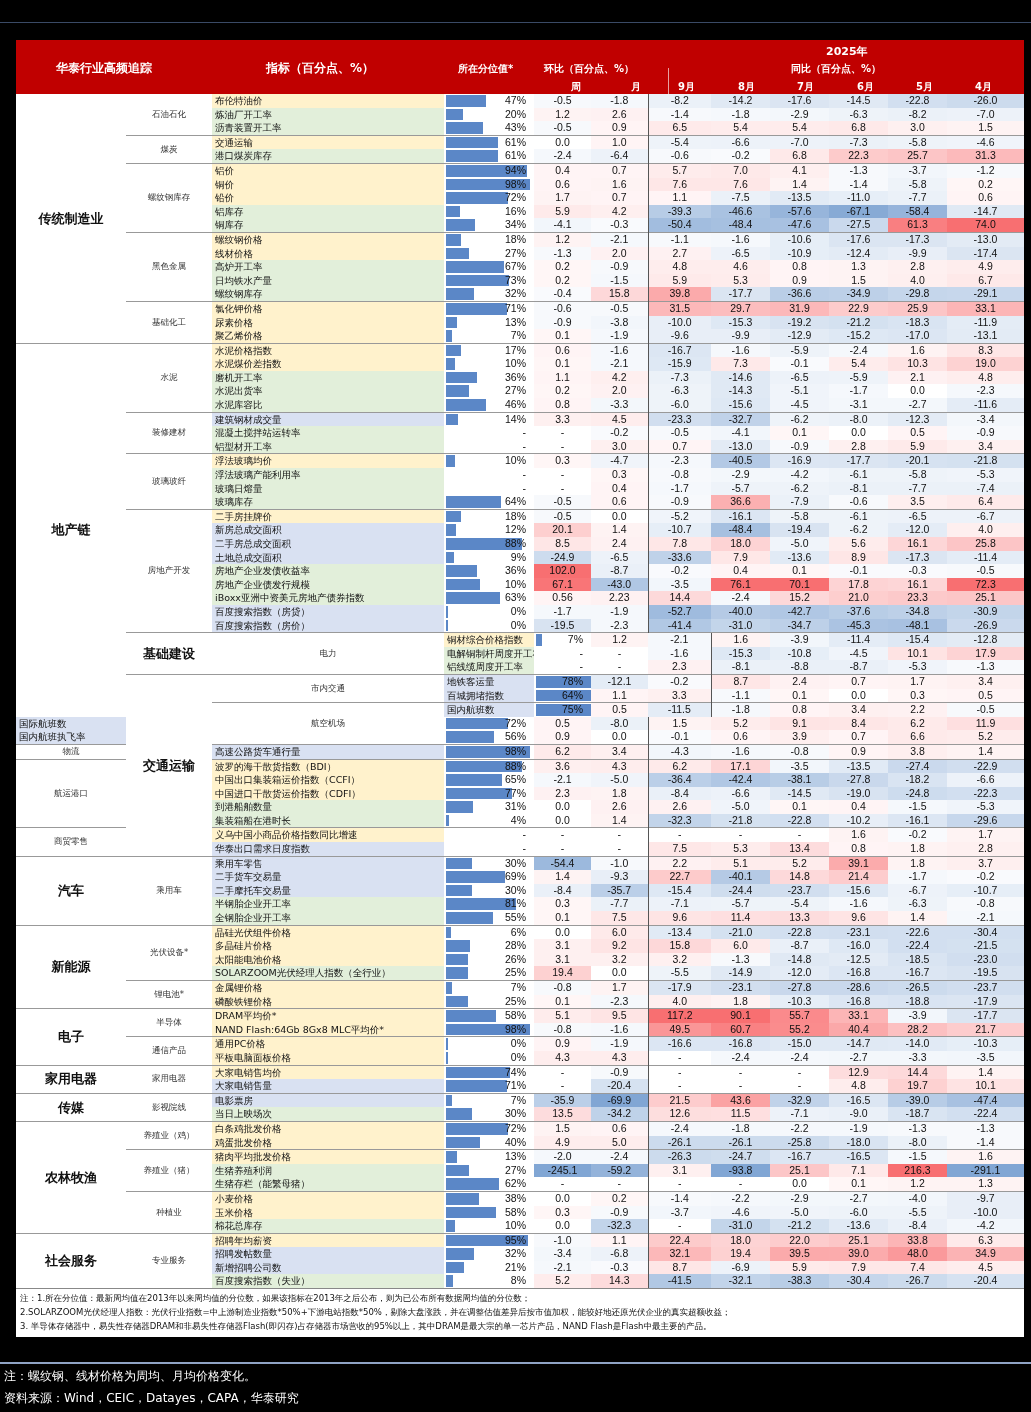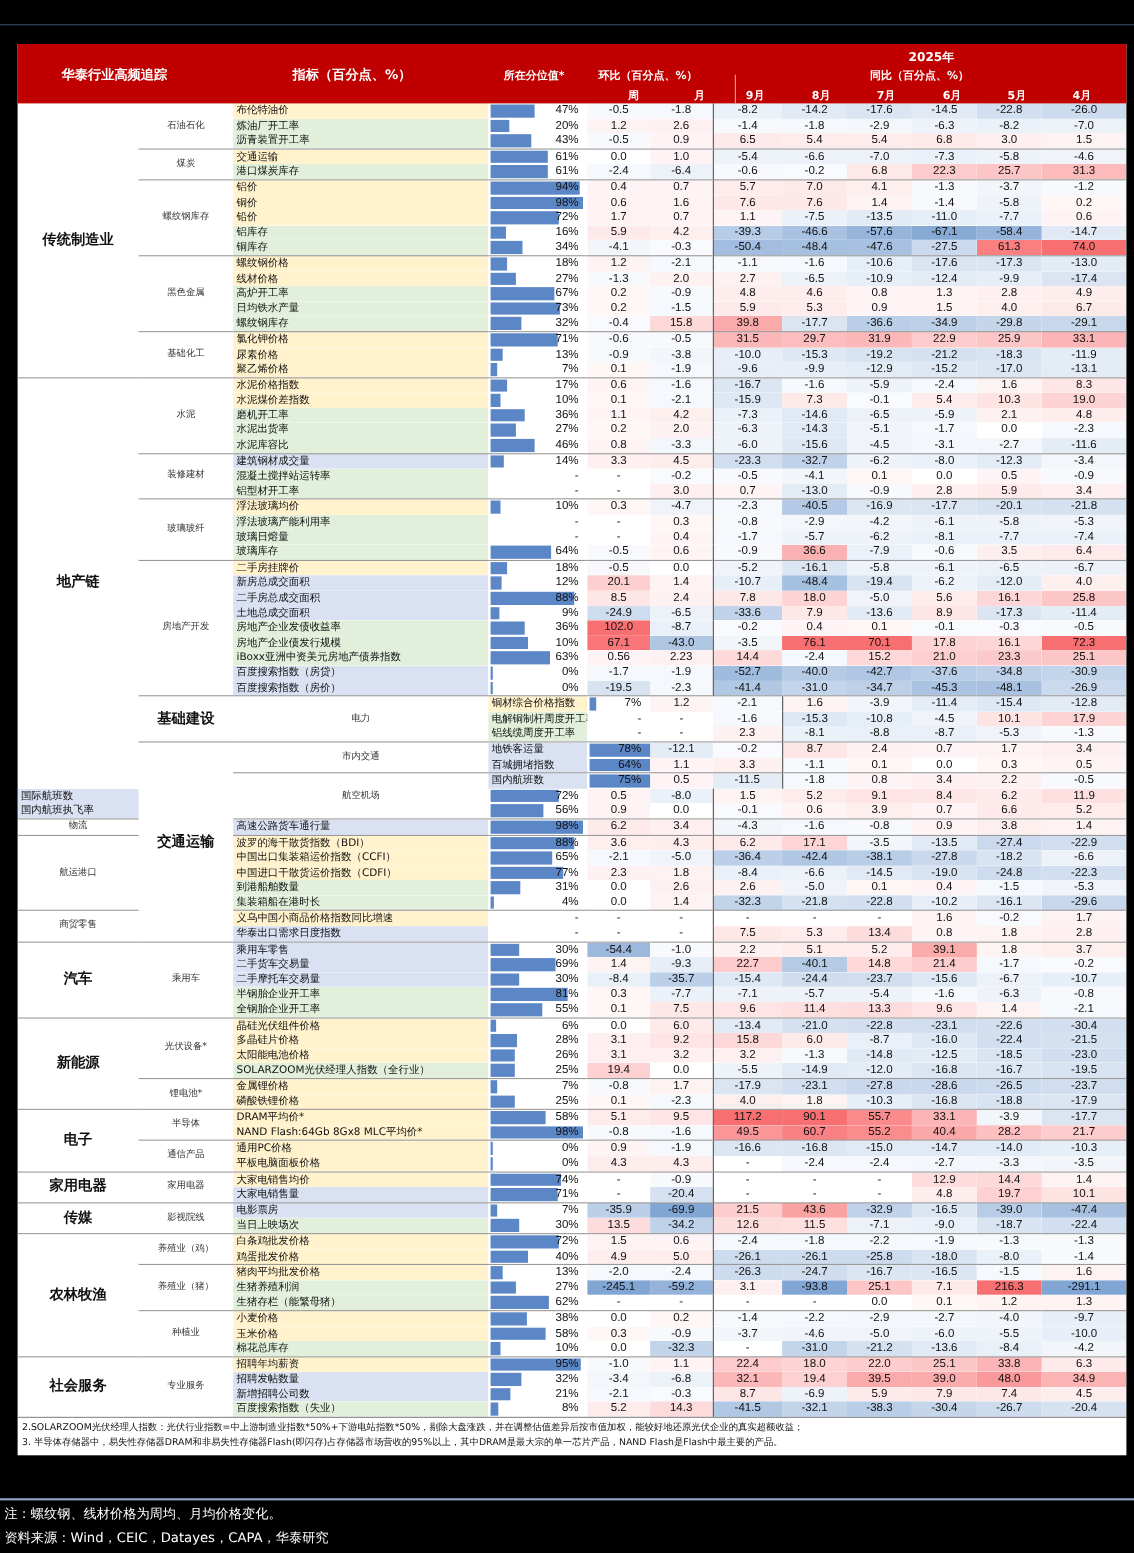--- a/index.html
+++ b/index.html
@@ -1392,20 +1392,21 @@
           <td class="num s yoy1" style="background:rgba(90,138,198,0.47)">-41.5</td>
           <td class="num s" style="background:rgba(90,138,198,0.37)">-32.1</td>
           <td class="num s" style="background:rgba(90,138,198,0.43)">-38.3</td>
           <td class="num s" style="background:rgba(90,138,198,0.35)">-30.4</td>
           <td class="num s" style="background:rgba(90,138,198,0.31)">-26.7</td>
           <td class="num s" style="background:rgba(90,138,198,0.25)">-20.4</td>
         </tr>
       </tbody>
   </table>
   <div class="notes">
+    <div>注：1.所在分位值：最新周均值在2013年以来周均值的分位数，如果该指标在2013年之后公布，则为已公布所有数据周均值的分位数；</div>
     <div>2.SOLARZOOM光伏经理人指数：光伏行业指数=中上游制造业指数*50%+下游电站指数*50%，剔除大盘涨跌，并在调整估值差异后按市值加权，能较好地还原光伏企业的真实超额收益；</div>
     <div>3. 半导体存储器中，易失性存储器DRAM和非易失性存储器Flash(即闪存)占存储器市场营收的95%以上，其中DRAM是最大宗的单一芯片产品，NAND Flash是Flash中最主要的产品。</div>
   </div>
 </div>
 
 <div class="botline"></div>
 <div class="foot" style="top:1368px;">注：螺纹钢、线材价格为周均、月均价格变化。</div>
 <div class="foot" style="top:1390px;">资料来源：Wind，CEIC，Datayes，CAPA，华泰研究</div>
 
 </body></html>

